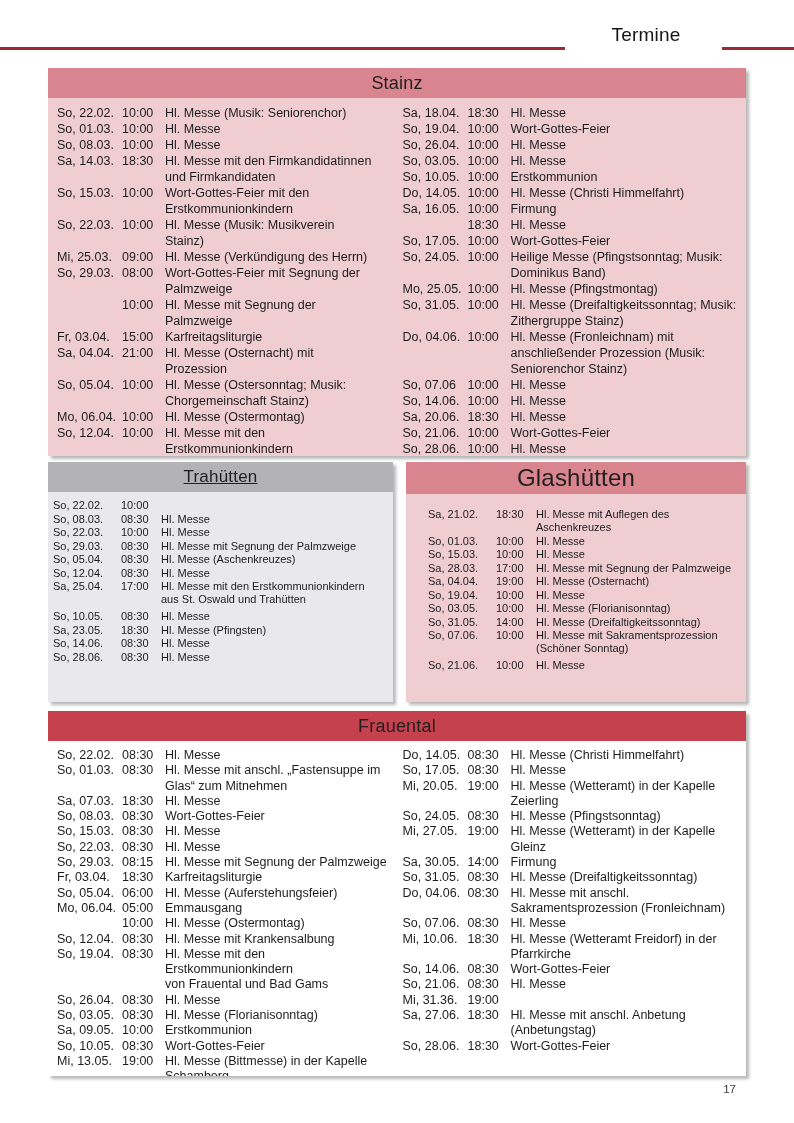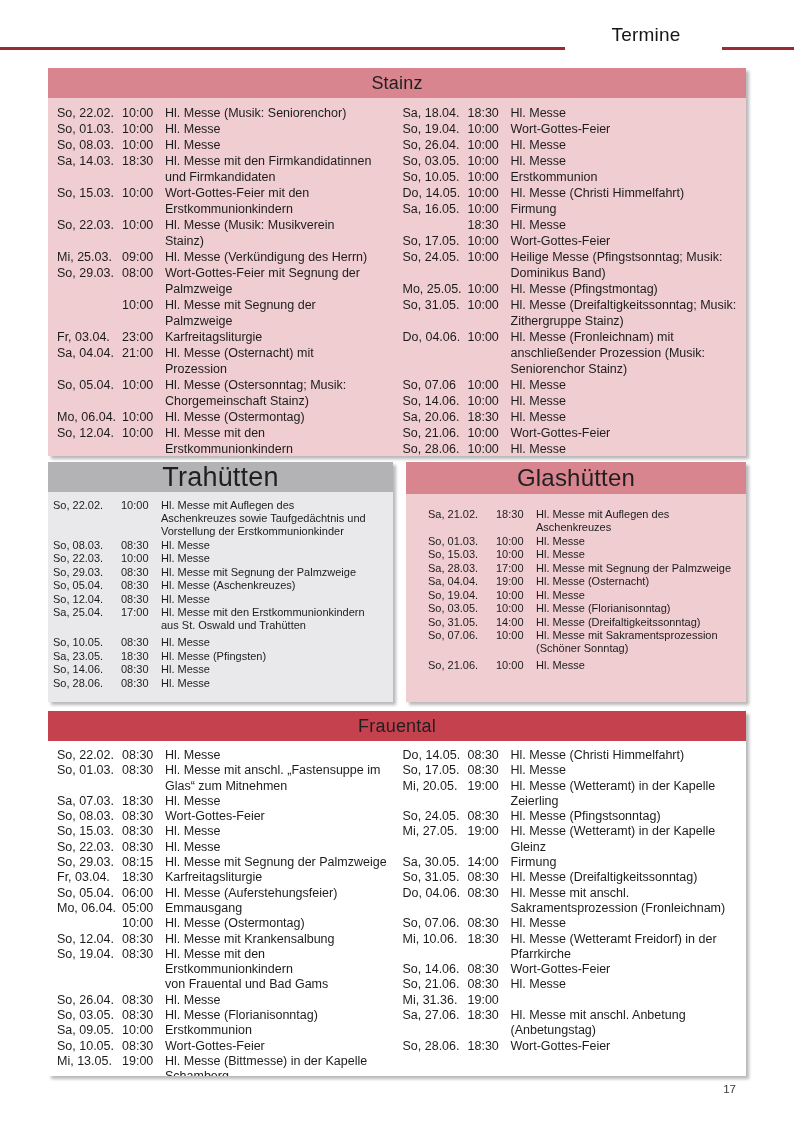--- a/index.html
+++ b/index.html
@@ -35,21 +35,21 @@
   .style-red  .sec-body   { background:var(--c-white-body,#ffffff); }
 
   
   .section-stainz      { left:48px; top:68px;  width:698px; height:388px; }
   .section-stainz      .sec-header { height:30px; }
   .section-stainz      .sec-body { height:358px; padding:7px 8px 0 9px; font-size:12.5px; line-height:16px; }
 
   .section-trahuetten  { left:48px; top:462px; width:345px; height:240px; }
   .section-trahuetten  .sec-header { height:30px; }
   .section-trahuetten  .sec-body { height:210px; padding:7px 6px 0 5px; font-size:11px; line-height:13px; }
-  .section-trahuetten  .sec-title { font-size:27px; }
+  .section-trahuetten  .sec-title { font-size:17px;text-decoration:underline; }
 
   .section-glashuetten { left:406px; top:462px; width:340px; height:240px; }
   .section-glashuetten .sec-header { height:32px; }
   .section-glashuetten .sec-body { height:208px; padding:14px 6px 0 22px; font-size:11px; line-height:13px; }
   .section-glashuetten .sec-title { font-size:24px; }
 
   .section-frauental   { left:48px; top:711px; width:698px; height:365px; }
   .section-frauental   .sec-header { height:30px; }
   .section-frauental   .sec-body { height:335px; padding:7px 8px 0 9px; font-size:12.5px; line-height:15.3px; }
 
@@ -124,21 +124,21 @@
 Palmzweige</div>
             </div>
             <div class="row">
               <div class="cell-date"></div>
               <div class="cell-time">10:00</div>
               <div class="cell-event">Hl. Messe mit Segnung der
 Palmzweige</div>
             </div>
             <div class="row">
               <div class="cell-date">Fr, 03.04.</div>
-              <div class="cell-time">23:00</div>
+              <div class="cell-time">15:00</div>
               <div class="cell-event">Karfreitagsliturgie</div>
             </div>
             <div class="row">
               <div class="cell-date">Sa, 04.04.</div>
               <div class="cell-time">21:00</div>
               <div class="cell-event">Hl. Messe (Osternacht) mit
 Prozession</div>
             </div>
             <div class="row">
               <div class="cell-date">So, 05.04.</div>
@@ -258,23 +258,20 @@
       </div>
       <div class="sec section-trahuetten style-gray sec-small">
         <div class="sec-header">
           <div class="sec-title">Trahütten</div>
         </div>
         <div class="sec-body cols">
           <div class="col">
             <div class="row">
               <div class="cell-date">So, 22.02.</div>
               <div class="cell-time">10:00</div>
-              <div class="cell-event">Hl. Messe mit Auflegen des
-Aschenkreuzes sowie Taufgedächtnis und
-Vorstellung der Erstkommunionkinder</div>
             </div>
             <div class="row">
               <div class="cell-date">So, 08.03.</div>
               <div class="cell-time">08:30</div>
               <div class="cell-event">Hl. Messe</div>
             </div>
             <div class="row">
               <div class="cell-date">So, 22.03.</div>
               <div class="cell-time">10:00</div>
               <div class="cell-event">Hl. Messe</div>

